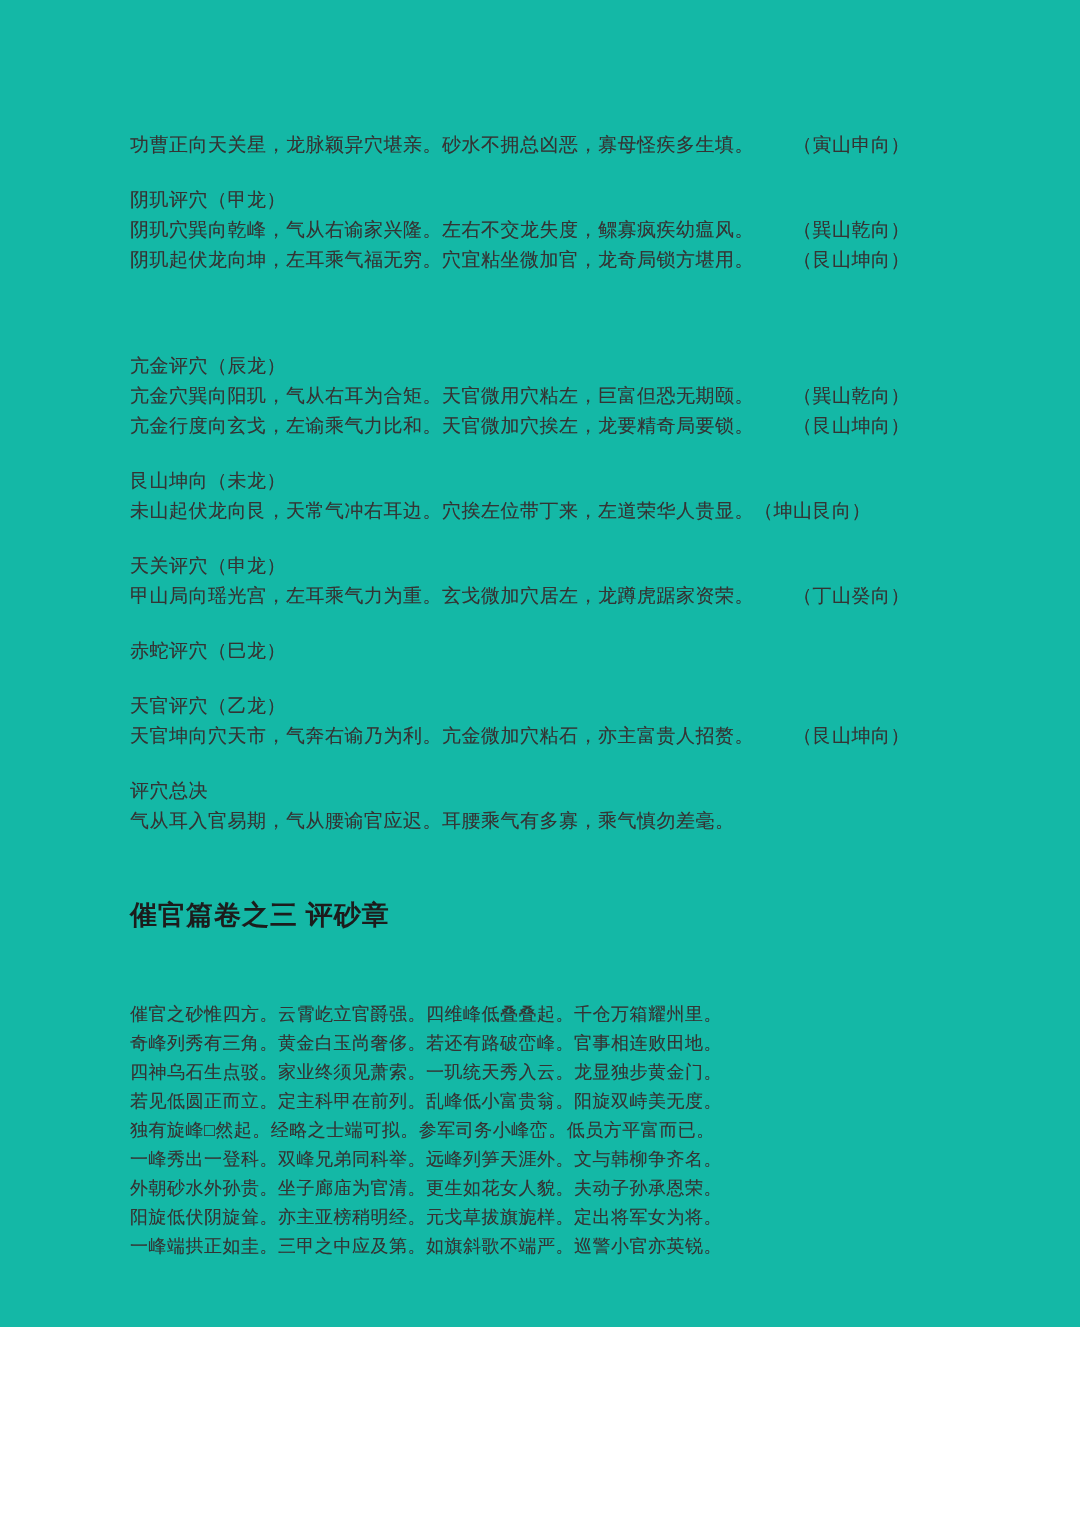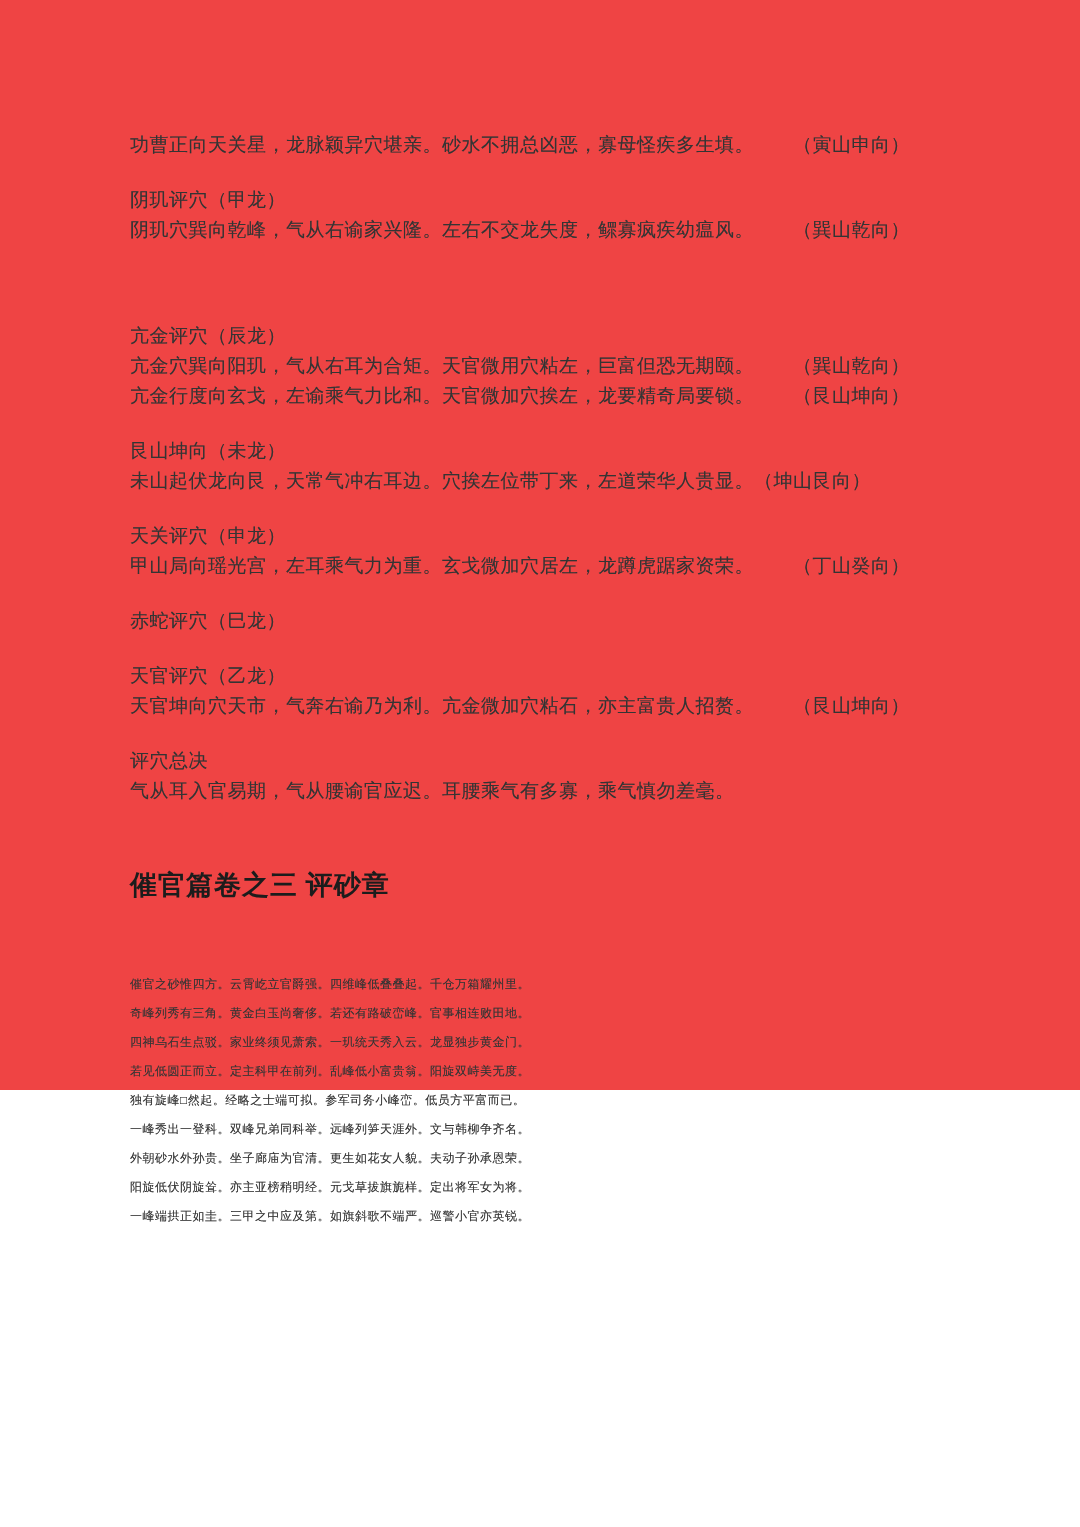--- a/index.html
+++ b/index.html
@@ -9,23 +9,23 @@
   }
   body {
     width: 1080px;
     height: 1527px;
     overflow: hidden;
     font-family: "Liberation Serif", "DejaVu Serif", serif;
   }
   .page {
     box-sizing: border-box;
     width: 1080px;
-    height: 1090px;
+    height: 1327px;
     padding: 130px 40px 16px 130px;
-    background: #ef4444;
+    background: #14b8a6;
     color: #343434;
   }
   .verse-section { margin: 25px 0 0 0; }
   .verse-section.first { margin-top: 0; }
   .verse-section.gap-large { margin-top: 76px; }
   .section-header,
   .verse-line {
     margin: 0;
     font-size: 19px;
     line-height: 30px;
@@ -38,39 +38,40 @@
     font-size: 27px;
     line-height: 38px;
     font-weight: bold;
     color: #1c1c1c;
     letter-spacing: 1px;
     white-space: pre;
   }
   .sand-chapter { margin-top: 66px; }
   .sand-line {
     margin: 0;
-    font-size: 12px;
+    font-size: 18px;
     line-height: 29px;
     white-space: pre;
     letter-spacing: 0.5px;
     text-shadow: 0 0 0.5px rgba(60,60,60,0.45);
   }
 </style>
 </head>
 <body>
 
 <div class="page">
 
   <section class="verse-section first">
     <p class="verse-line">功曹正向天关星，龙脉颖异穴堪亲。砂水不拥总凶恶，寡母怪疾多生填。　　（寅山申向）</p>
   </section>
 
   <section class="verse-section">
     <p class="section-header">阴玑评穴（甲龙）</p>
     <p class="verse-line">阴玑穴巽向乾峰，气从右谕家兴隆。左右不交龙失度，鳏寡疯疾幼瘟风。　　（巽山乾向）</p>
+    <p class="verse-line">阴玑起伏龙向坤，左耳乘气福无穷。穴宜粘坐微加官，龙奇局锁方堪用。　　（艮山坤向）</p>
   </section>
 
   <section class="verse-section gap-large">
     <p class="section-header">亢金评穴（辰龙）</p>
     <p class="verse-line">亢金穴巽向阳玑，气从右耳为合矩。天官微用穴粘左，巨富但恐无期颐。　　（巽山乾向）</p>
     <p class="verse-line">亢金行度向玄戈，左谕乘气力比和。天官微加穴挨左，龙要精奇局要锁。　　（艮山坤向）</p>
   </section>
 
   <section class="verse-section">
     <p class="section-header">艮山坤向（未龙）</p>

